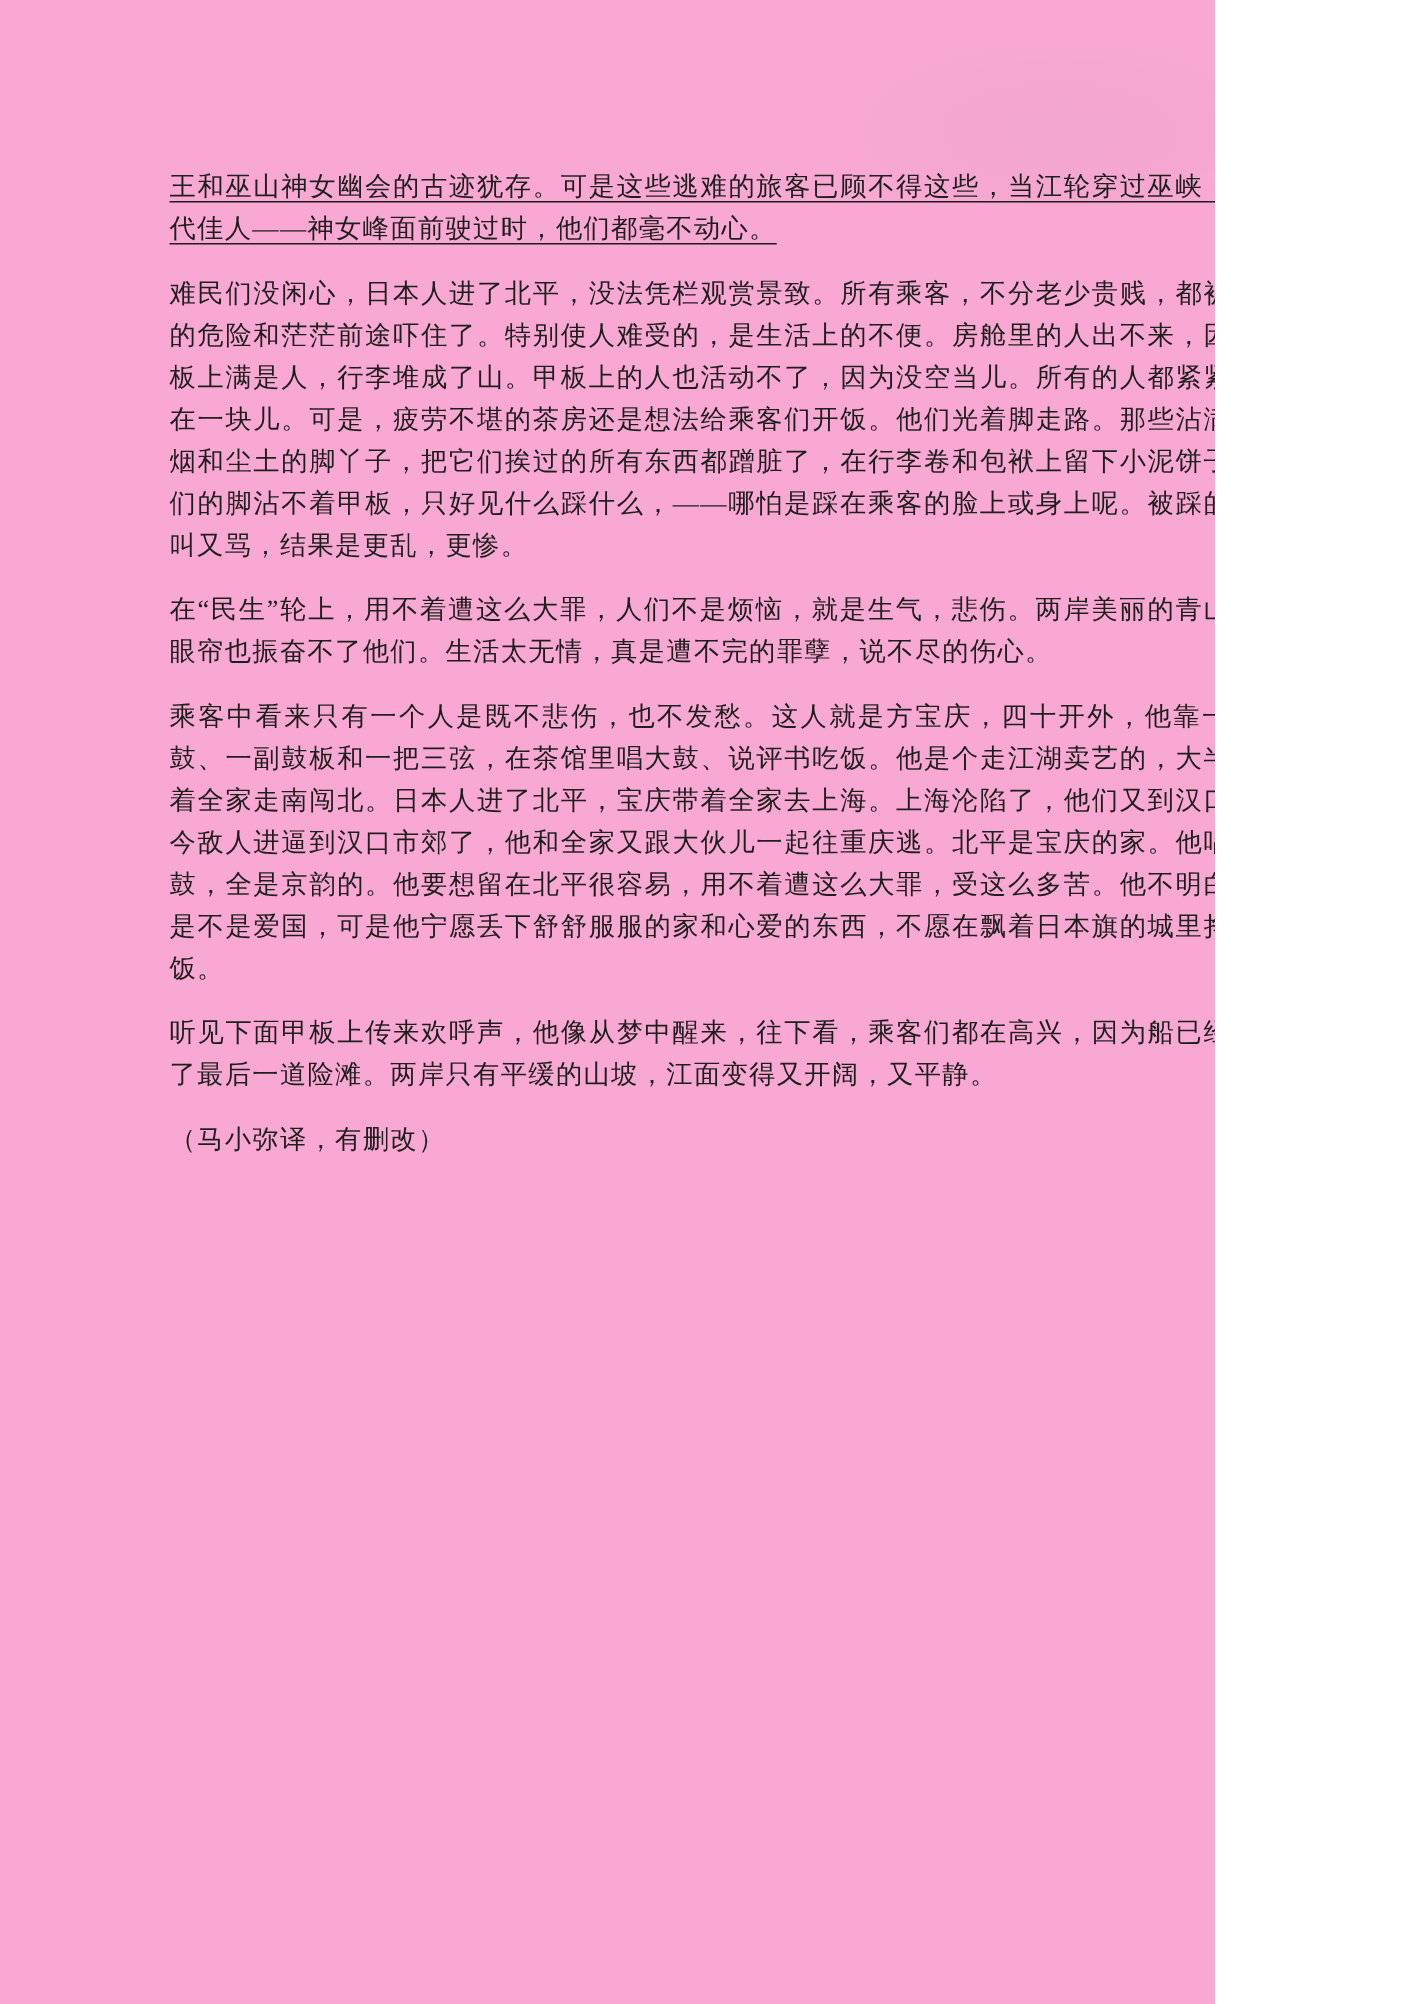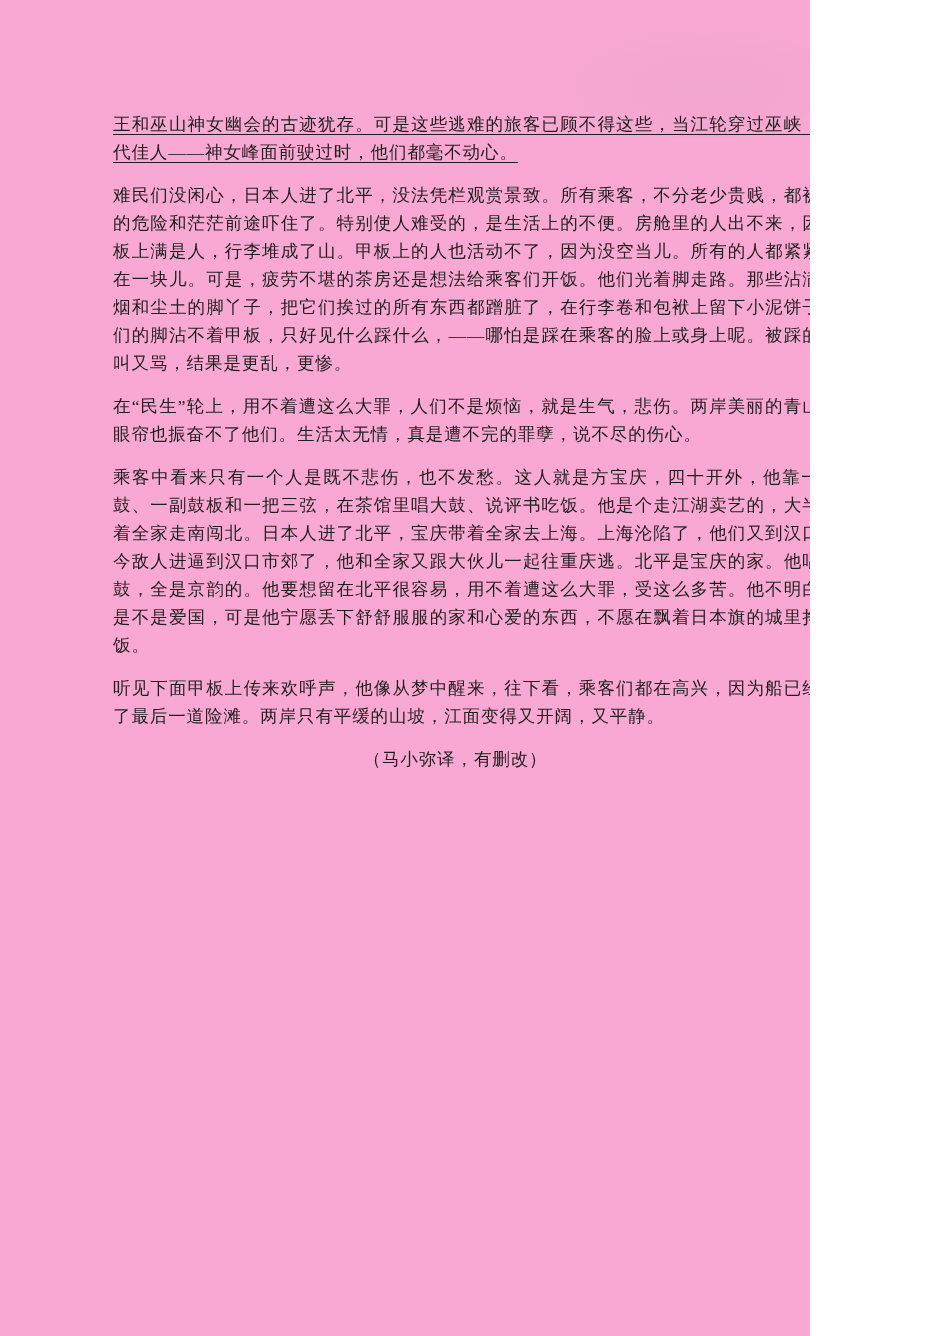--- a/index.html
+++ b/index.html
@@ -39,21 +39,21 @@
     color: #1e1e1e;
     text-align: justify;
     text-justify: inter-ideograph;
   }
   p.para.underlined {
     text-decoration: underline;
     text-decoration-thickness: 1px;
     text-underline-offset: 4px;
   }
   p.para.attribution {
-    text-align: center;
+    text-align: left;
     padding-right: 60px;
     margin-bottom: 0;
   }
 </style>
 </head>
 <body>
 
 <div class="page">
   <div class="watermark"></div>
 

